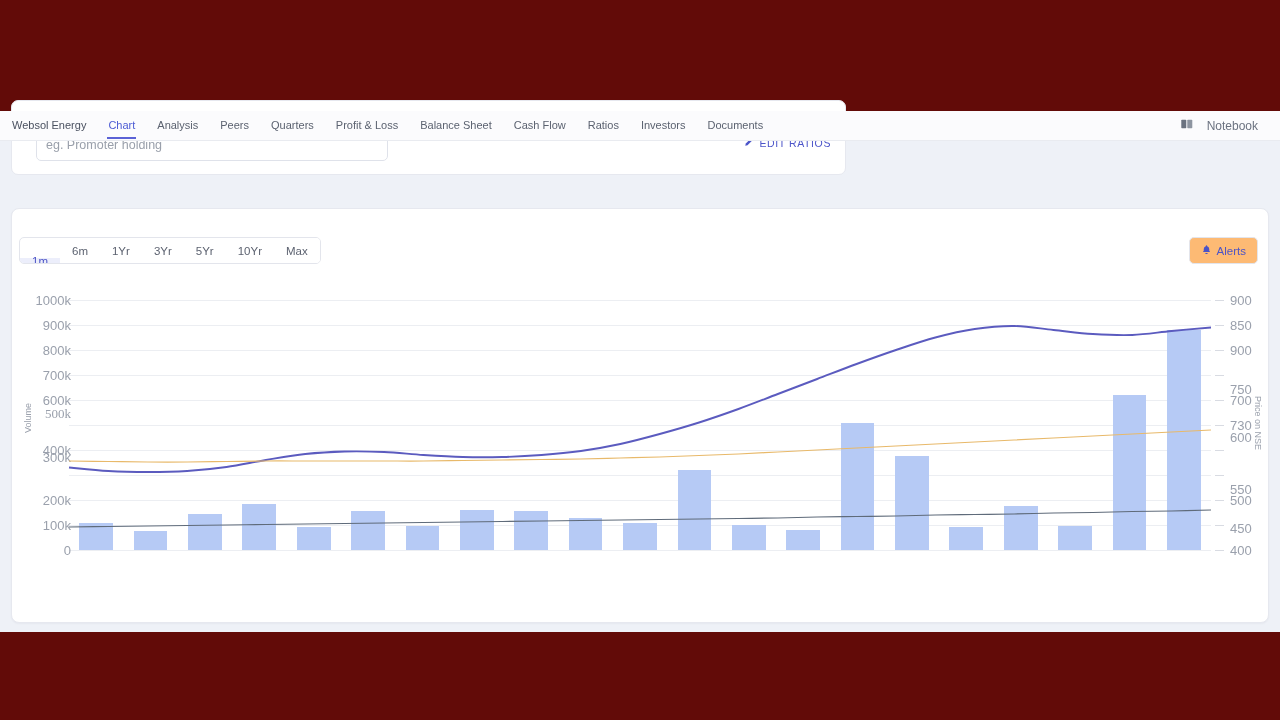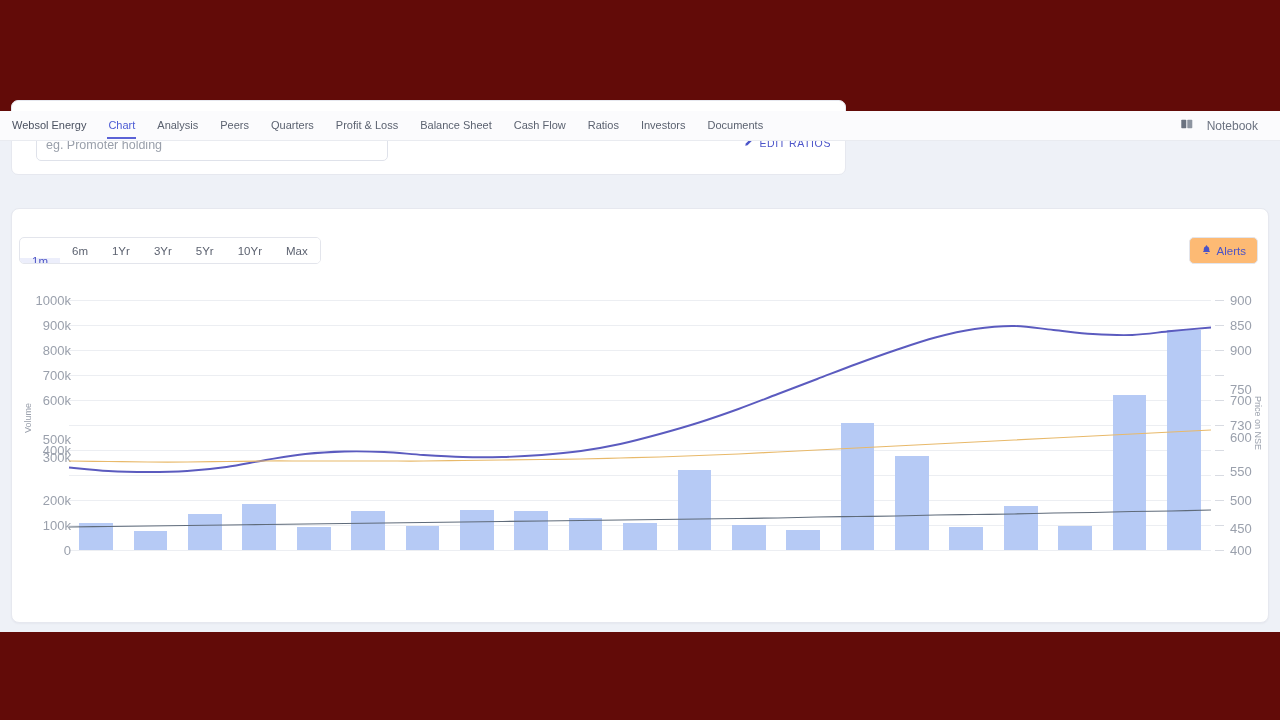--- a/index.html
+++ b/index.html
@@ -207,35 +207,35 @@
         <div class="gridline" style="left: 58px; width: 1142px; top: 142px;"></div>
         <div class="gridline" style="left: 58px; width: 1142px; top: 117px;"></div>
         <div class="gridline" style="left: 58px; width: 1142px; top: 92px;"></div>
       </div>
     <div id="ytick-layer">
         <div class="ytick l" style="top: 342px;">0</div>
         <div class="ytick l" style="top: 317px;">100k</div>
         <div class="ytick l" style="top: 292px;">200k</div>
         <div class="ytick l" style="top: 249px;">300k</div>
         <div class="ytick l" style="top: 242px;">400k</div>
-        <div class="ytick l" style="top: 231px;">500k</div>
+        <div class="ytick l" style="top: 206px; font-family: Liberation Serif, serif;">500k</div>
         <div class="ytick l" style="top: 192px;">600k</div>
         <div class="ytick l" style="top: 167px;">700k</div>
         <div class="ytick l" style="top: 142px;">800k</div>
         <div class="ytick l" style="top: 117px;">900k</div>
         <div class="ytick l" style="top: 92px;">1000k</div>
       </div>
     <div id="y2tick-layer">
         <div class="ytick r" style="top: 342px;">400</div>
         <div class="gridline" style="left: 1204px; width: 9px; top: 342px; background: rgb(216, 219, 226);"></div>
         <div class="ytick r" style="top: 320px;">450</div>
         <div class="gridline" style="left: 1204px; width: 9px; top: 317px; background: rgb(216, 219, 226);"></div>
         <div class="ytick r" style="top: 292px;">500</div>
         <div class="gridline" style="left: 1204px; width: 9px; top: 292px; background: rgb(216, 219, 226);"></div>
-        <div class="ytick r" style="top: 263px;">550</div>
+        <div class="ytick r" style="top: 281px;">550</div>
         <div class="gridline" style="left: 1204px; width: 9px; top: 267px; background: rgb(216, 219, 226);"></div>
         <div class="ytick r" style="top: 229px;">600</div>
         <div class="gridline" style="left: 1204px; width: 9px; top: 242px; background: rgb(216, 219, 226);"></div>
         <div class="ytick r" style="top: 217px;">730</div>
         <div class="gridline" style="left: 1204px; width: 9px; top: 217px; background: rgb(216, 219, 226);"></div>
         <div class="ytick r" style="top: 192px;">700</div>
         <div class="gridline" style="left: 1204px; width: 9px; top: 192px; background: rgb(216, 219, 226);"></div>
         <div class="ytick r" style="top: 181px;">750</div>
         <div class="gridline" style="left: 1204px; width: 9px; top: 167px; background: rgb(216, 219, 226);"></div>
         <div class="ytick r" style="top: 142px;">900</div>

